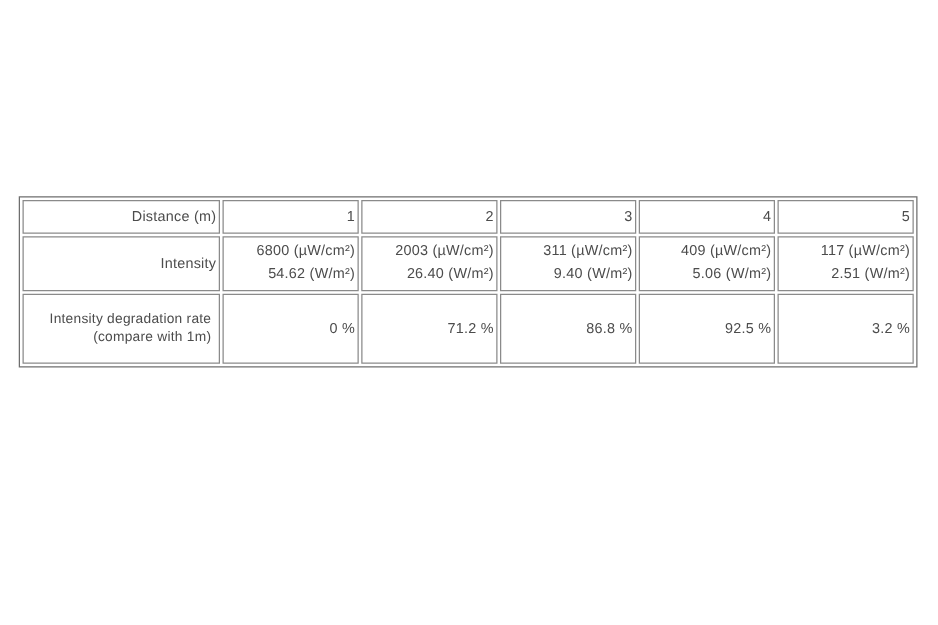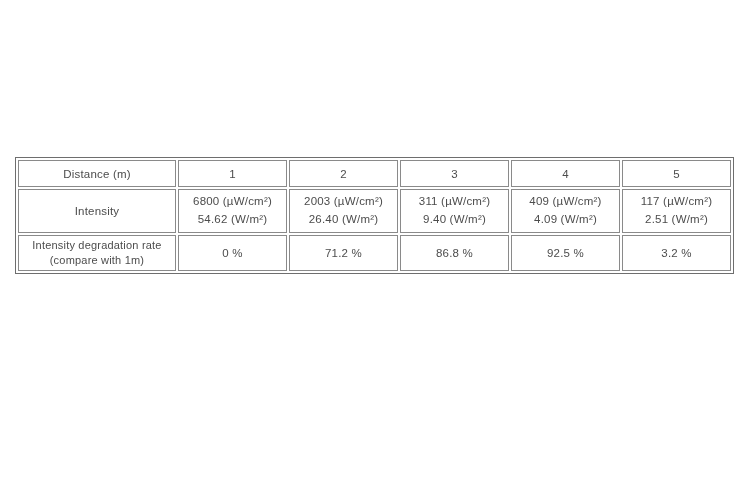--- a/index.html
+++ b/index.html
@@ -22,35 +22,35 @@
     width: 719px;
     table-layout: fixed;
     border-collapse: separate;
     border-spacing: 2px;
     border: 1px solid #6e6e6e;
     background: #ffffff;
   }
   table.tbl col.c0 { width: 158px; }
   table.tbl td {
     border: 1px solid #8a8a8a;
-    text-align: center;
+    text-align: right;
     vertical-align: middle;
     color: #4c4c4c;
     font-size: 11.5px;
     letter-spacing: 0.2px;
     padding: 0 2px;
     background: #ffffff;
   }
   tr.r-head td { height: 25px; }
   tr.r-int td  { height: 42px; }
   tr.r-rate td { height: 29px; }
   tr.r-rate td.lbl {
     font-size: 11px;
     line-height: 1.35;
-    padding: 2px 6px;
+    padding: 12px 6px;
   }
   .l1, .l2 {
     line-height: 1.55;
     white-space: nowrap;
   }
 </style>
 </head>
 <body>
 
 <div class="page">
@@ -83,21 +83,21 @@
       <td>
         <div class="l1">2003 (µW/cm²)</div>
         <div class="l2">26.40 (W/m²)</div>
       </td>
       <td>
         <div class="l1">311 (µW/cm²)</div>
         <div class="l2">9.40 (W/m²)</div>
       </td>
       <td>
         <div class="l1">409 (µW/cm²)</div>
-        <div class="l2">4.09 (W/m²)</div>
+        <div class="l2">5.06 (W/m²)</div>
       </td>
       <td>
         <div class="l1">117 (µW/cm²)</div>
         <div class="l2">2.51 (W/m²)</div>
       </td>
     </tr>
 
     <tr class="r-rate">
       <td class="lbl">Intensity degradation rate (compare with 1m)</td>
       <td>0 %</td>

